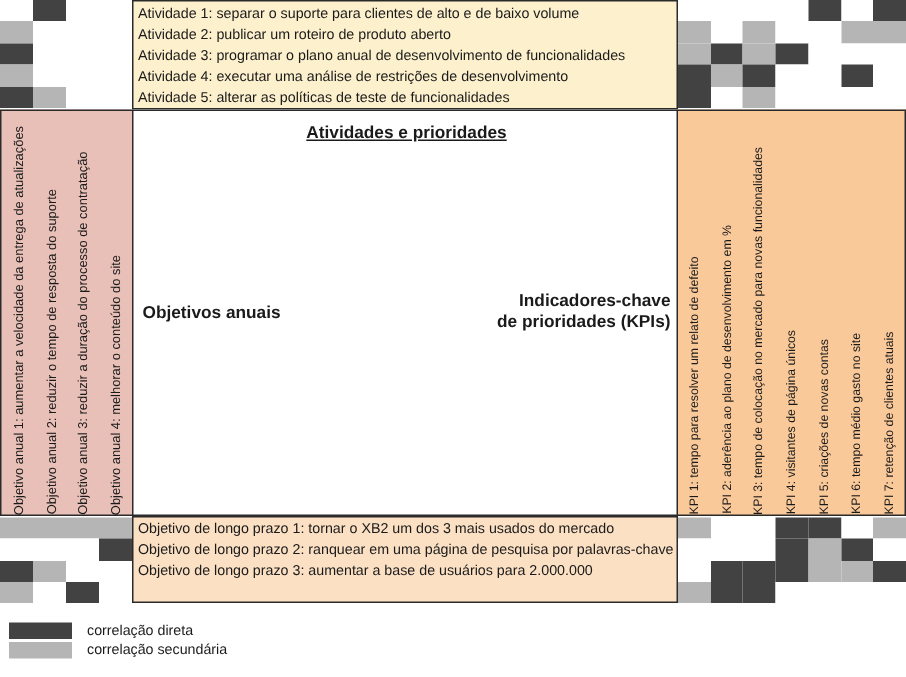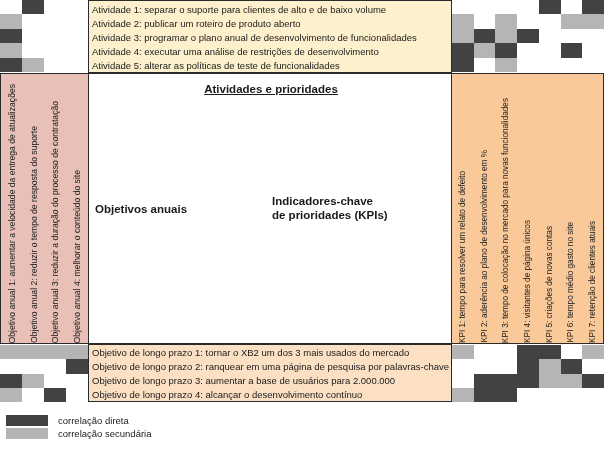--- a/index.html
+++ b/index.html
@@ -87,21 +87,21 @@
 
   
   #center-panel{
     left:88px;top:73px;width:364px;height:271px;
     background:#ffffff;
   }
   .center-label{position:absolute;font-weight:bold;font-size:11.5px;text-align:center;line-height:14px;}
   #label-activities{left:0;top:8px;width:364px;text-decoration:underline;}
   #label-longterm{left:0;bottom:8px;width:364px;}
   #label-annual{left:6px;top:128px;width:150px;text-align:left;}
-  #label-kpi{right:4px;top:120px;width:175px;text-align:left;}
+  #label-kpi{right:4px;top:120px;width:175px;text-align:right;}
 
   
   #grid-tl{left:0px;  top:0px;   width:88px;  height:72px;
            grid-template-columns:repeat(4,1fr);grid-template-rows:repeat(5,1fr);}
   #grid-tr{left:452px;top:0px;   width:152px; height:72px;
            grid-template-columns:repeat(7,1fr);grid-template-rows:repeat(5,1fr);}
   #grid-bl{left:0px;  top:345px; width:88px;  height:57px;
            grid-template-columns:repeat(4,1fr);grid-template-rows:repeat(4,1fr);}
   #grid-br{left:452px;top:345px; width:152px; height:57px;
            grid-template-columns:repeat(7,1fr);grid-template-rows:repeat(4,1fr);}
@@ -235,21 +235,20 @@
       <div class="row">Atividade 2: publicar um roteiro de produto aberto</div>
       <div class="row">Atividade 3: programar o plano anual de desenvolvimento de funcionalidades</div>
       <div class="row">Atividade 4: executar uma análise de restrições de desenvolvimento</div>
       <div class="row">Atividade 5: alterar as políticas de teste de funcionalidades</div>
     </div>
 
   <div class="panel" id="longterm-panel">
       <div class="row">Objetivo de longo prazo 1: tornar o XB2 um dos 3 mais usados do mercado</div>
       <div class="row">Objetivo de longo prazo 2: ranquear em uma página de pesquisa por palavras-chave ativas</div>
       <div class="row">Objetivo de longo prazo 3: aumentar a base de usuários para 2.000.000</div>
-      <div class="row">Objetivo de longo prazo 4: alcançar o desenvolvimento contínuo</div>
     </div>
 
   <div class="panel" id="annual-panel">
       <div class="vcell">
         <span class="vtext">Objetivo anual 1: aumentar a velocidade da entrega de atualizações</span>
       </div>
       <div class="vcell">
         <span class="vtext">Objetivo anual 2: reduzir o tempo de resposta do suporte</span>
       </div>
       <div class="vcell">

